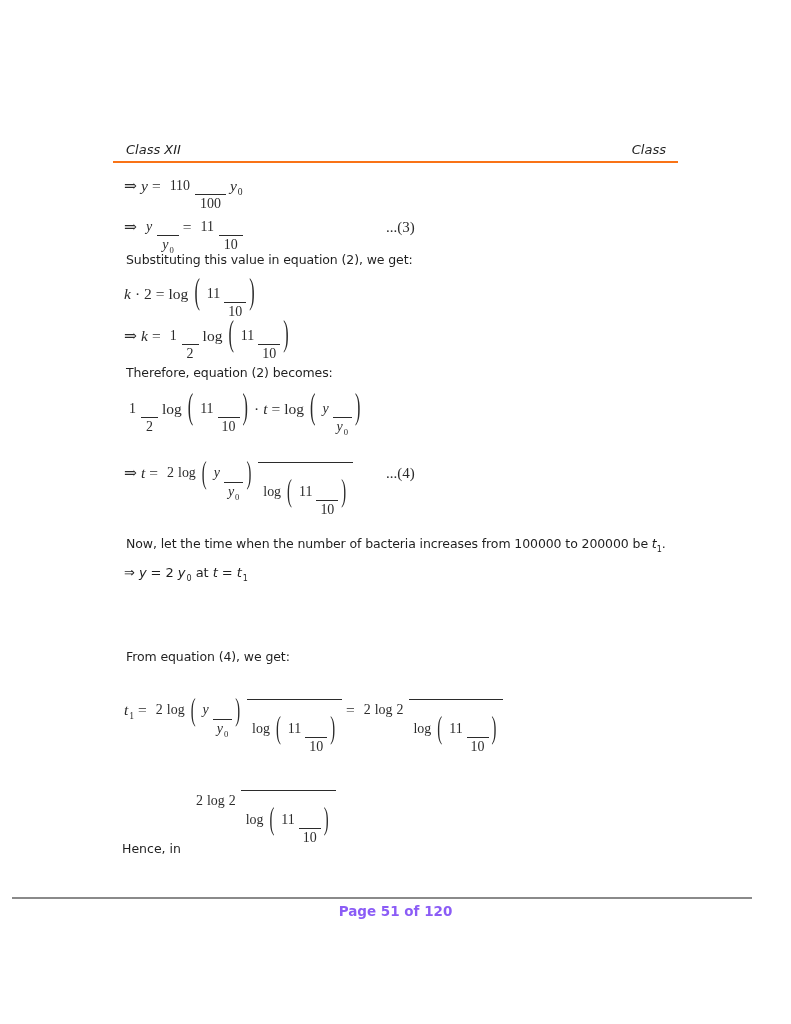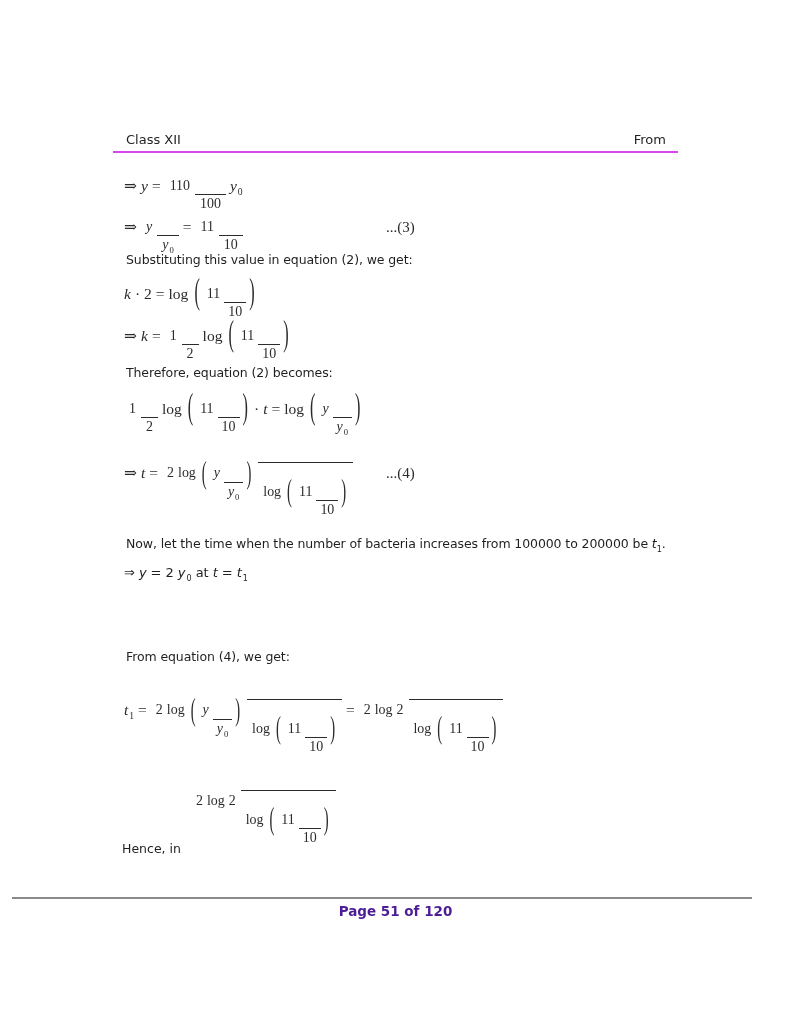--- a/index.html
+++ b/index.html
@@ -6,25 +6,26 @@
   html, body { margin: 0; padding: 0; }
   body {
     width: 791px; height: 1024px;
     background: #ffffff;
     font-family: "DejaVu Sans", "Liberation Sans", sans-serif;
     color: #1f1f1f;
     position: relative;
     overflow: hidden;
   }
   .header {
-    position: absolute; left: 113px; top: 132px; width: 565px;
+    position: absolute; left: 113px; top: 142px; width: 565px;
     display: flex; justify-content: space-between; align-items: flex-end;
     padding: 0 12px 4px 13px;
-    border-bottom: 2px solid #d946ef;
+    border-bottom: 2px solid #f97316;
     font-size: 13px;
+    font-style: italic;
   }
   .content { position: absolute; left: 122px; top: 0; width: 600px; }
   .para {
     position: absolute; margin: 4px;
     font-size: 12.5px; letter-spacing: -0.1px; white-space: nowrap;
   }
   .math {
     display: flex; align-items: center;
     font-family: "Liberation Serif", "DejaVu Serif", serif;
     font-size: 15.5px; color: #2b2b2b; white-space: nowrap;
@@ -54,33 +55,33 @@
     position: absolute; left: 264px; top: 50%; transform: translateY(-50%);
     font-family: "Liberation Serif", "DejaVu Serif", serif;
     font-size: 15px; color: #2b2b2b;
   }
   .hence-row { position: absolute; display: flex; align-items: flex-end; font-size: 12.5px; }
   .hence-row .math { margin: 0 6px 8px 8px; }
   .hence-text { white-space: nowrap; }
   .footer-line { position: absolute; left: 12px; top: 897px; width: 740px; height: 2px; background: #8a8a8a; }
   .footer-text {
     position: absolute; top: 903px; left: 0; width: 791px;
-    text-align: center; font-weight: bold; font-size: 13.5px; color: #4c1d95;
+    text-align: center; font-weight: bold; font-size: 13.5px; color: #8b5cf6;
   }
   p sub { font-size: 0.65em; }
   .para i { font-style: italic; }
 </style>
 </head>
 <body>
 
 <div class="page">
 
   <header class="header">
     <span>Class XII</span>
-    <span>From</span>
+    <span>Class</span>
   </header>
 
   <main class="content">
 
     <div class="math eq" style="top:158px">
         <span class="mnode">⇒</span>
         <i class="mnode">y</i>
         <span class="mnode">=</span>
         <span class="frac mnode">
           <span class="num">

